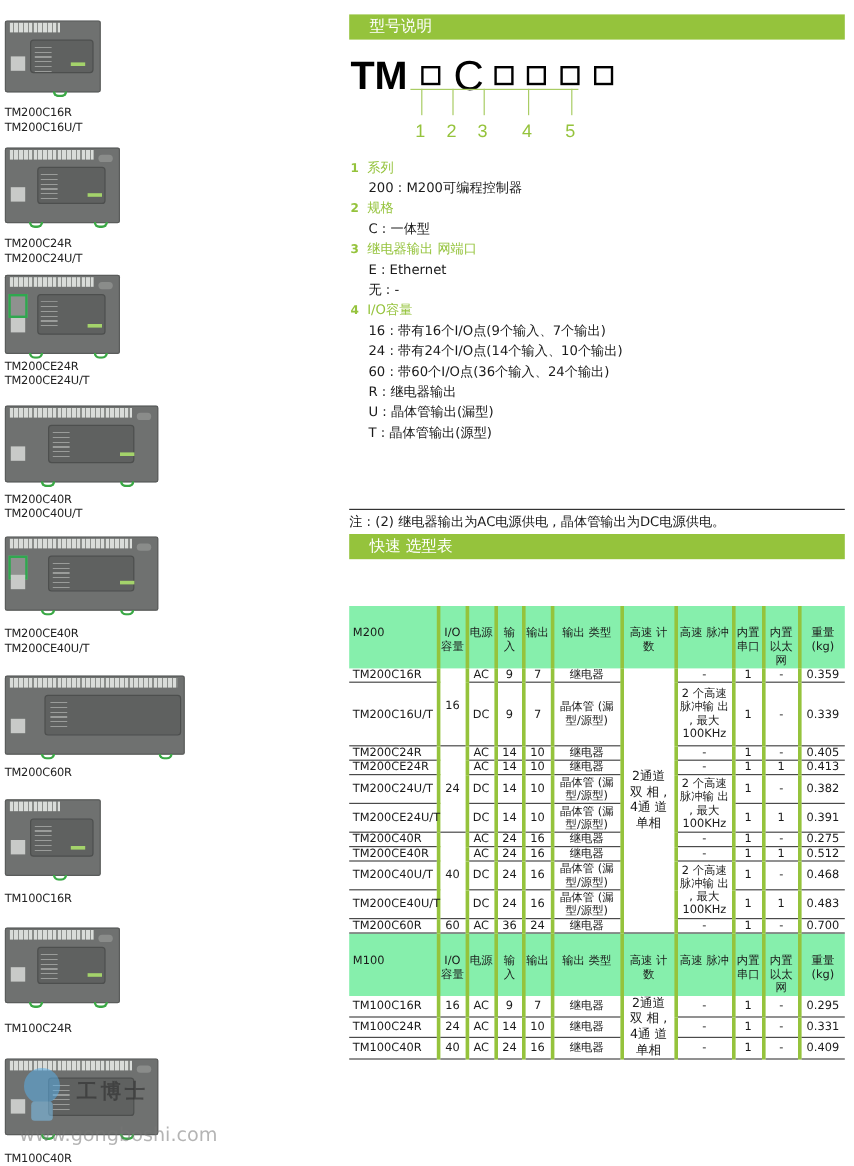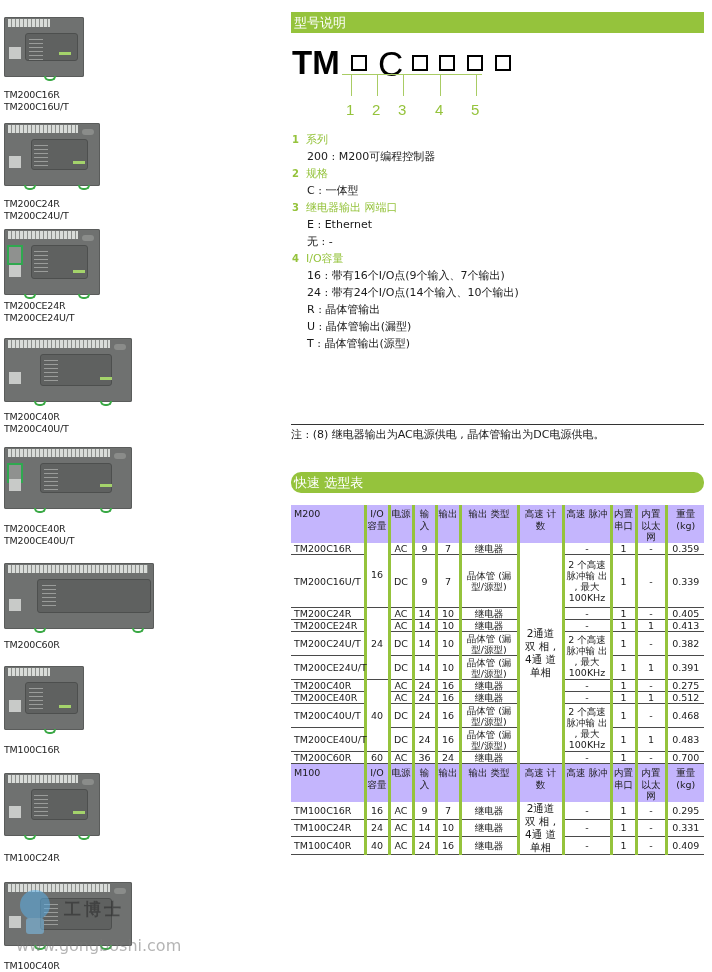--- a/index.html
+++ b/index.html
@@ -28,21 +28,21 @@
   .plc .qr { position: absolute; left: 5px; bottom: 18px; width: 12px; height: 12px; background: #c8cac8; }
   .plc .eth { position: absolute; left: 3px; top: 16px; width: 16px; height: 20px; border: 2px solid #2fa84f; background: #8f918f; }
   .plc .clip { position: absolute; bottom: -4px; width: 12px; height: 5px; border: 2px solid #3aa845; border-top: none; border-radius: 0 0 6px 6px; }
   .plc .logo { position: absolute; right: 16%; bottom: 22px; width: 12px; height: 3px; background: #a4d36b; }
   .plc .knob { position: absolute; top: 6px; right: 6px; width: 12px; height: 6px; background: #8a8c8a; border-radius: 3px; }
   .plabel { font-size: 9.5px; line-height: 12px; color: #222; letter-spacing: -0.2px; }
 
   
   .section-bar {
     position: absolute; left: 291px; width: 413px; height: 21px;
-    background: #95c33c; color: #ffffff; font-size: 13px; line-height: 21px; padding-left: 3px;
+    background: #95c33c; color: #ffffff; font-size: 13px; line-height: 21px; padding-left: 17px;
   }
   .code {
     position: absolute; left: 292px; top: 46px; height: 40px;
     font-family: "Liberation Sans", sans-serif; font-weight: bold; font-size: 33px; color: #000;
   }
   .code .box { position: absolute; top: 9px; width: 16px; height: 16px; border: 2px solid #000; }
   .code .c { position: absolute; top: -2px; font-weight: normal; font-size: 35px; }
   .code-line { position: absolute; height: 1px; background: #a9cc64; }
   .code-tick { position: absolute; width: 1px; background: #a9cc64; }
   .code-num { position: absolute; top: 101px; font-size: 15px; color: #95c33c; font-family: "Liberation Sans", sans-serif; }
@@ -53,21 +53,21 @@
   .desc .item { height: 17px; line-height: 17px; padding-left: 15px; color: #1a1a1a; }
   .note-rule { position: absolute; left: 291px; top: 424px; width: 413px; height: 1px; background: #333; }
   .note { position: absolute; left: 291px; top: 428px; font-size: 11px; line-height: 14px; }
 
   
   table.sel {
     position: absolute; left: 291px; top: 505px; width: 413px;
     border-collapse: collapse; font-size: 9.5px; table-layout: fixed;
   }
   table.sel td { padding: 0 1px; text-align: center; vertical-align: middle; line-height: 11px; border-bottom: 1px solid #4a4a4a; }
-  table.sel tr.head td { background: #c4b5fd; vertical-align: top; padding-top: 3px; border-bottom: none; height: 26px; line-height: 11.5px; }
+  table.sel tr.head td { background: #86efac; vertical-align: top; padding-top: 17px; border-bottom: none; height: 26px; line-height: 11.5px; }
   table.sel tr.head td.first { text-align: left; padding-left: 3px; }
   table.sel td.model { text-align: left; padding-left: 3px; white-space: nowrap; }
   table.sel td.g { border-left: 3px solid #95c33c; }
   table.sel td.span { border-bottom: none; }
   table.sel tr.r12 td { height: 12px; }
   table.sel tr.r24 td { height: 24px; }
   table.sel tr.r53 td { height: 53px; }
   .wm {
     position: absolute; left: 14px; top: 888px; width: 120px; height: 60px; opacity: 0.55;
   }
@@ -259,30 +259,31 @@
   <div class="cat"><span class="n">2</span><span>规格</span></div>
   <div class="item">C : 一体型</div>
 
   <div class="cat"><span class="n">3</span><span>继电器输出 网端口</span></div>
   <div class="item">E : Ethernet</div>
   <div class="item">无 : -</div>
 
   <div class="cat"><span class="n">4</span><span>I/O容量</span></div>
   <div class="item">16 : 带有16个I/O点(9个输入、7个输出)</div>
   <div class="item">24 : 带有24个I/O点(14个输入、10个输出)</div>
-
-  <div class="item">R : 晶体管输出</div>
+  <div class="item">60 : 带60个I/O点(36个输入、24个输出)</div>
+
+  <div class="item">R : 继电器输出</div>
   <div class="item">U : 晶体管输出(漏型)</div>
   <div class="item">T : 晶体管输出(源型)</div>
 </div>
 
 <div class="note-rule"></div>
-<div class="note">注 : (8) 继电器输出为AC电源供电 , 晶体管输出为DC电源供电。</div>
-
-<div class="section-bar" style="top:472px;border-radius:10px;">快速 选型表</div>
+<div class="note">注 : (2) 继电器输出为AC电源供电 , 晶体管输出为DC电源供电。</div>
+
+<div class="section-bar" style="top:445px;">快速 选型表</div>
 
 <table class="sel">
   <colgroup>
     <col style="width:74px">
       <col style="width:24px">
       <col style="width:24px">
       <col style="width:23px">
       <col style="width:24px">
     <col style="width:58px">
       <col style="width:45px">

